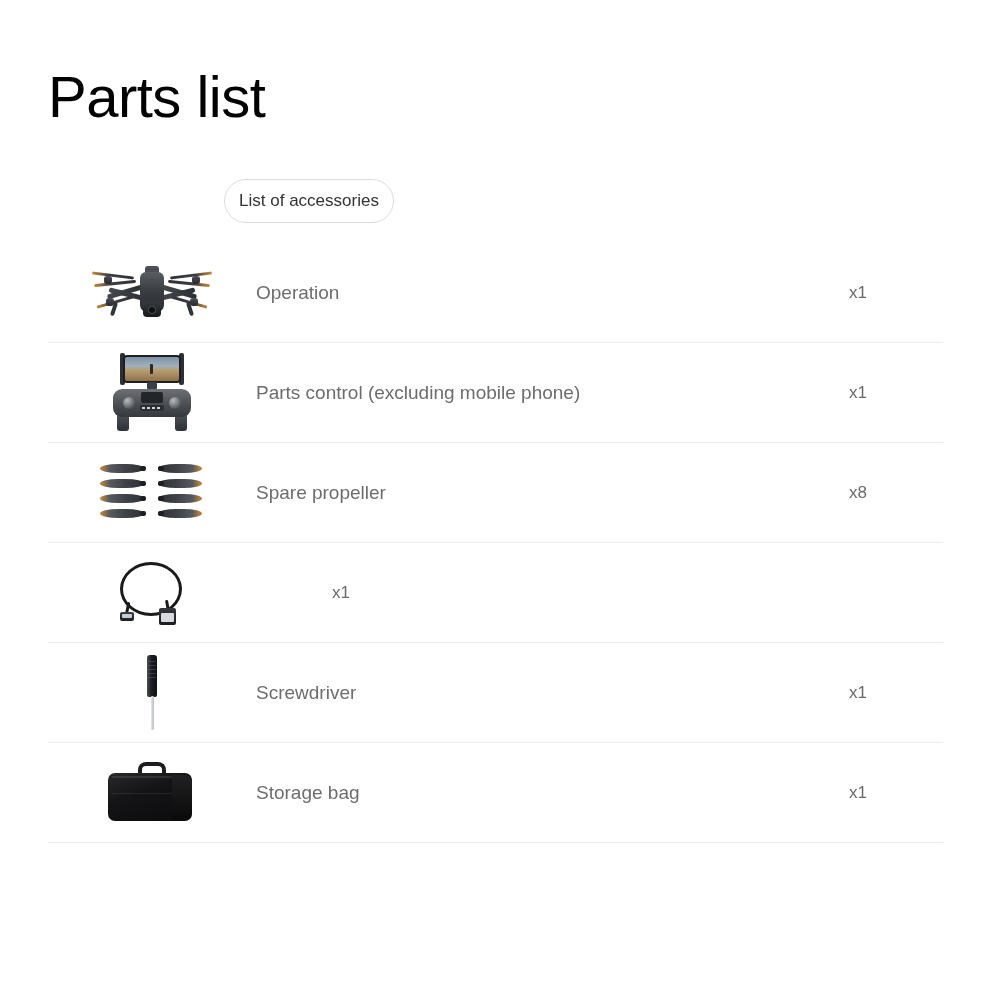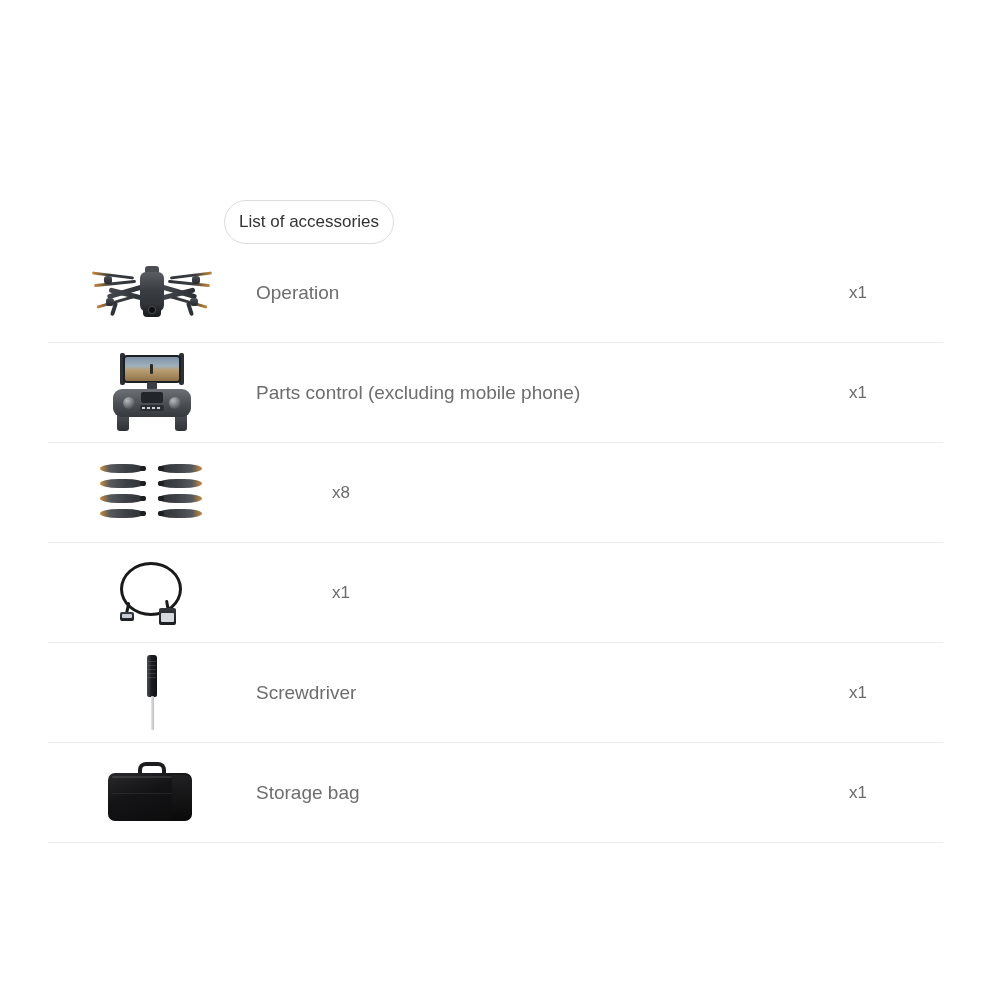--- a/index.html
+++ b/index.html
@@ -54,21 +54,20 @@
     display: flex;
     align-items: center;
     justify-content: center;
     color: #333333;
     font-size: 17px;
     white-space: nowrap;
   }
   .pill-accessories {
     left: 224px;
     width: 170px;
-    margin-top: 21px;
   }
   .pill-number {
     left: 737px;
     width: 160px;
   }
 
   
   .table {
     position: absolute;
     left: 48px;
@@ -430,20 +429,21 @@
     position:absolute; left:6px; top:26px;
     width:24px; height:4px;
     background: repeating-linear-gradient(180deg,#cfcfcf 0 1px, transparent 1px 3px);
   }
 </style>
 </head>
 <body>
 
 <div class="page">
 
+  <div class="page-title">Parts list</div>
 
   <div class="header-row">
     <div class="pill pill-accessories">
       <span>List of accessories</span>
     </div>
   </div>
 
   <div class="table">
 
     <div class="row">
@@ -513,20 +513,21 @@
           <div class="blade right" style="top:32px"></div>
           <div class="hub hl" style="top:34px"></div>
             <div class="hub hr" style="top:34px"></div>
 
           <div class="blade left" style="top:47px"></div>
           <div class="blade right" style="top:47px"></div>
           <div class="hub hl" style="top:49px"></div>
             <div class="hub hr" style="top:49px"></div>
         </div>
       </div>
+      <div class="cell-label">Spare propeller</div>
       <div class="cell-qty">x8</div>
     </div>
 
     <div class="row">
       <div class="cell-thumb">
         <div class="art usb">
           <div class="loop"></div>
           <div class="tailA"></div>
           <div class="tailB"></div>
           <div class="connA"></div>

